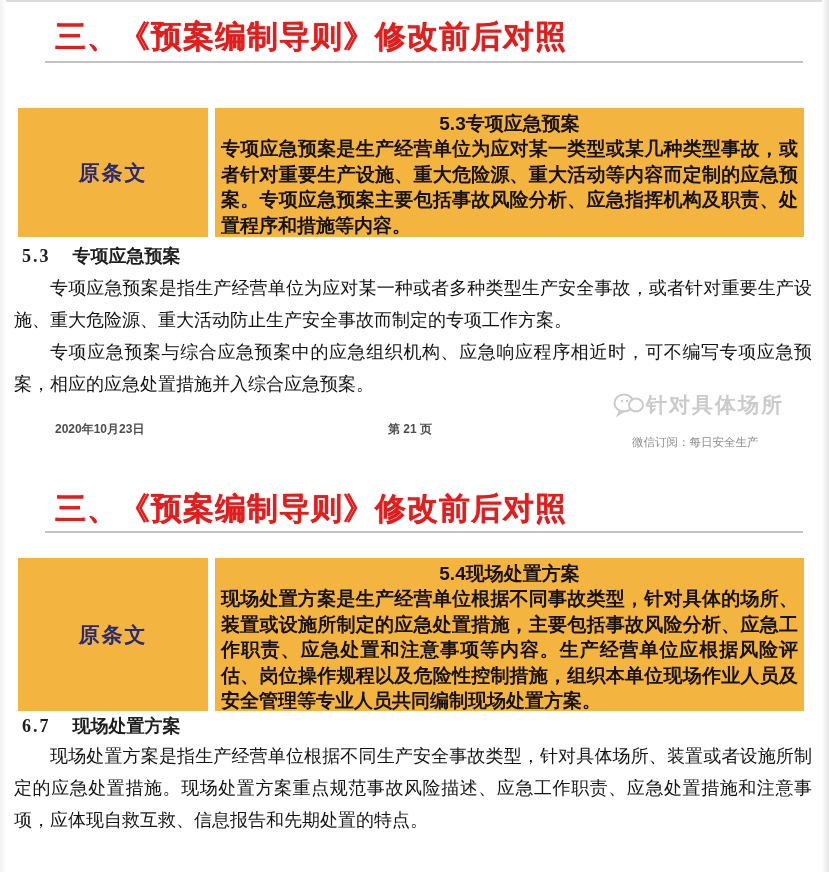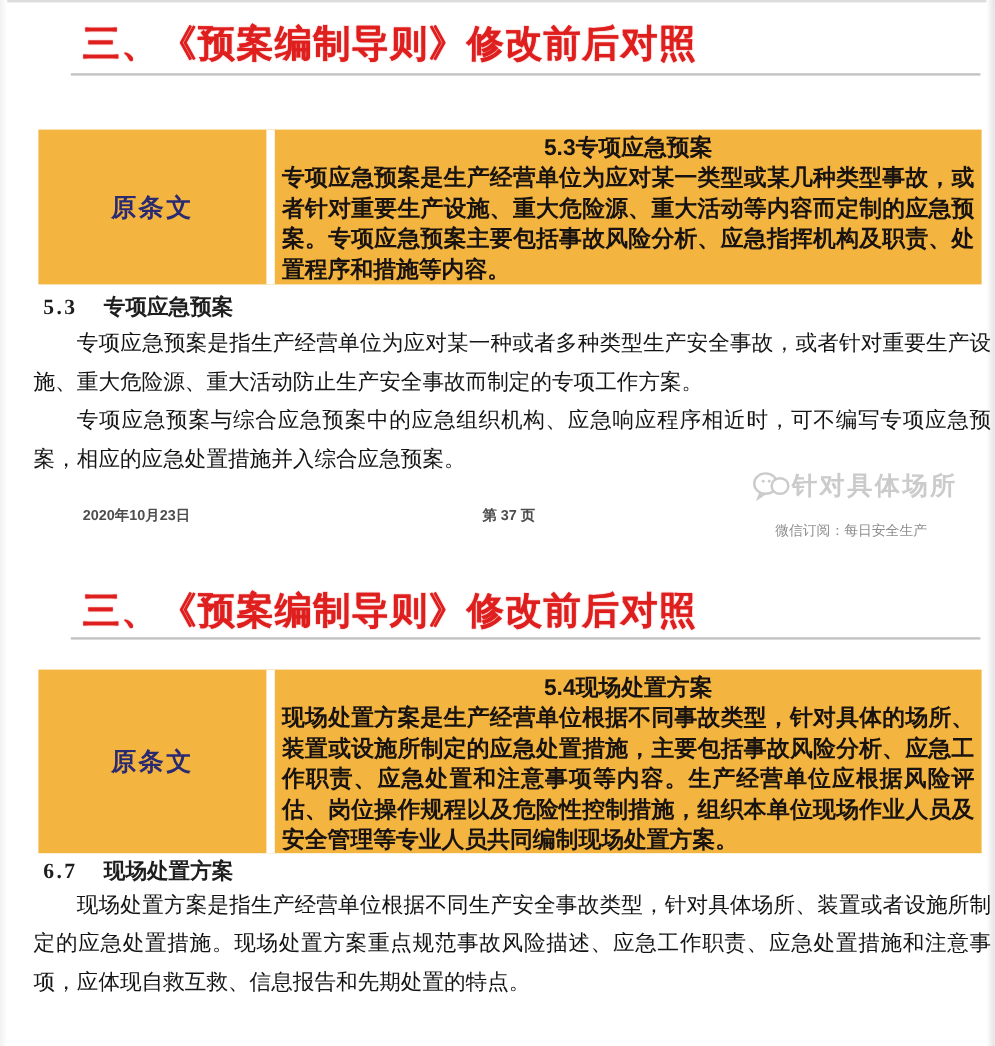--- a/index.html
+++ b/index.html
@@ -5,21 +5,21 @@
   html,body{margin:0;padding:0;}
   body{
     width:829px;height:872px;position:relative;background:#ffffff;
     font-family:"Liberation Sans",sans-serif;overflow:hidden;
   }
   
   .edge-top{position:absolute;left:0;top:0;width:829px;height:2px;background:#dcdcdc;}
   .edge-left{position:absolute;left:0;top:0;width:6px;height:872px;background:linear-gradient(to right,#f1f1f1,#ffffff);}
   .edge-right{position:absolute;right:0;top:0;width:7px;height:872px;background:linear-gradient(to left,#e3e3e3,#ffffff);}
 
-  .slide{position:absolute;left:14px;width:813px;}
+  .slide{position:absolute;left:0;width:813px;}
   #slide-0{top:0;height:460px;}
   #slide-1{top:460px;height:412px;}
 
   .title{
     position:absolute;left:55px;margin:0;white-space:nowrap;
     font-size:31px;font-weight:900;letter-spacing:1px;color:var(--title-red);
     text-shadow:0 0 1px var(--title-red);
   }
   #slide-0 .title{top:16px;}
   #slide-1 .title{top:28px;}
@@ -45,21 +45,21 @@
 
   .sec-heading{
     position:absolute;left:22px;font-family:"Liberation Serif",serif;
     font-size:18px;font-weight:700;color:#1e1e1e;
   }
   #slide-0 .sec-heading{top:244px;text-align:center;}
   #slide-1 .sec-heading{top:254px;}
   .sec-num{margin-right:22px;letter-spacing:2px;}
 
   .body-text{
-    position:absolute;left:14px;width:798px;font-family:Liberation Mono, monospace;
+    position:absolute;left:14px;width:798px;font-family:Liberation Sans, sans-serif;
     font-size:18px;color:#141414;
   }
   #slide-0 .body-text{top:272px;}
   #slide-1 .body-text{top:280px;}
   .body-text p{margin:0;text-indent:2em;line-height:32px;text-align:justify;}
 
   .footer-date{
     position:absolute;left:55px;top:421px;font-size:12px;font-weight:700;color:#4d4d4d;
   }
   .footer-page{
@@ -99,21 +99,21 @@
   <div class="sec-heading">
     <span class="sec-num">5.3</span><span>专项应急预案</span>
   </div>
 
   <div class="body-text">
     <p>专项应急预案是指生产经营单位为应对某一种或者多种类型生产安全事故，或者针对重要生产设施、重大危险源、重大活动防止生产安全事故而制定的专项工作方案。</p>
     <p>专项应急预案与综合应急预案中的应急组织机构、应急响应程序相近时，可不编写专项应急预案，相应的应急处置措施并入综合应急预案。</p>
   </div>
 
   <div class="footer-date">2020年10月23日</div>
-  <div class="footer-page">第 37 页</div>
+  <div class="footer-page">第 21 页</div>
 
   <div class="watermark">
     <div class="wm-row">
       <span class="wm-logo">
         <svg width="34" height="30" viewBox="0 0 34 30">
           <ellipse cx="12" cy="13" rx="9.5" ry="8.5" fill="none" stroke="#cbcbcb" stroke-width="2"></ellipse>
           <path d="M8 20 L6 25 L12 21" fill="none" stroke="#cbcbcb" stroke-width="2"></path>
           <ellipse cx="24" cy="15" rx="7" ry="6.5" fill="#ffffff" stroke="#cbcbcb" stroke-width="2"></ellipse>
           <circle cx="10" cy="11" r="1.2" fill="#cbcbcb"></circle>
           <circle cx="15" cy="11" r="1.2" fill="#cbcbcb"></circle>

